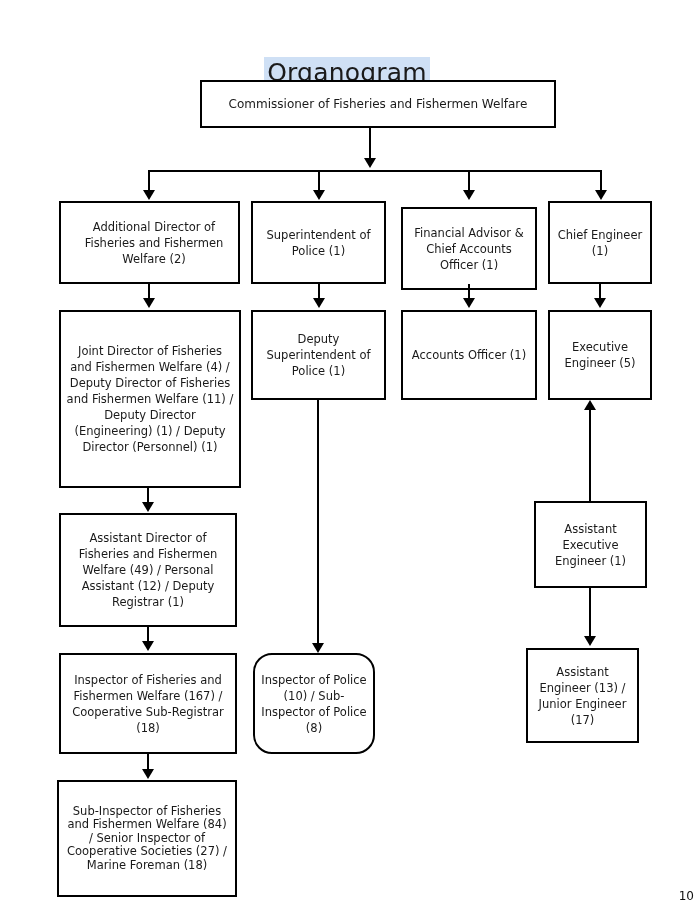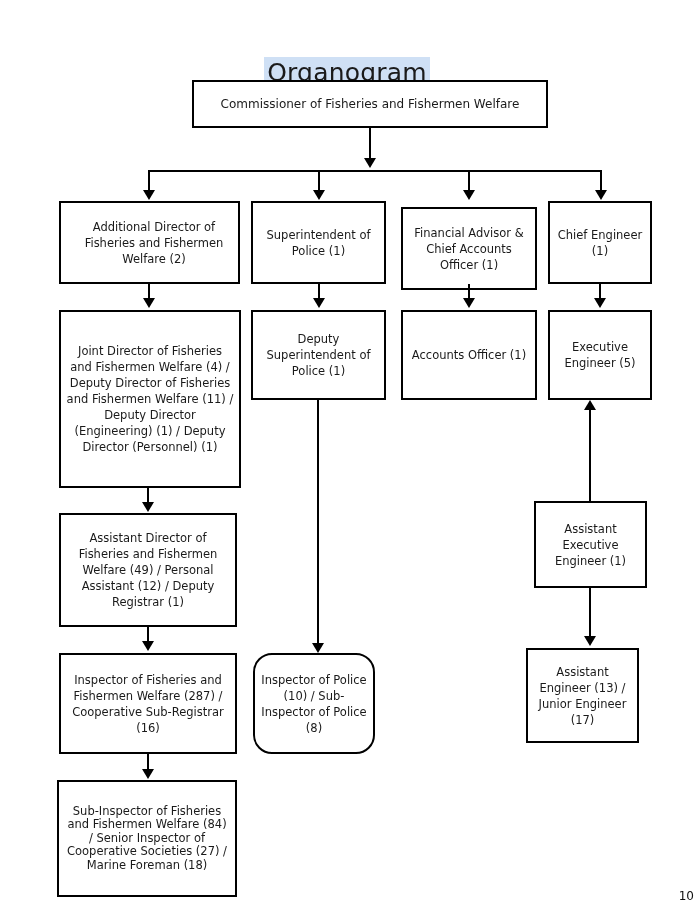--- a/index.html
+++ b/index.html
@@ -53,20 +53,21 @@
     display: block;
     width: 100%;
     white-space: pre-line;
   }
   .node.tight {
     line-height: 13.5px;
   }
   .node.root {
     font-size: 12px;
     line-height: 19px;
+    margin-left: 8px;
   }
   
   .vline {
     position: absolute;
     background: #000000;
     width: 2px;
   }
   .hline {
     position: absolute;
     background: #000000;
@@ -185,21 +186,21 @@
     <span class="txt">Assistant Executive Engineer (1)</span>
   </div>
 
   <div class="vline" style="left:147px; top:627px; height:16px;"></div>
   <div class="arrow-down" style="left:142px; top:641px;"></div>
 
   <div class="vline" style="left:589px; top:588px; height:52px;"></div>
   <div class="arrow-down" style="left:584px; top:636px;"></div>
 
   <div class="node" style="left:59px; top:653px; width:178px; height:101px;">
-    <span class="txt">Inspector of Fisheries and Fishermen Welfare (287) / Cooperative Sub-Registrar (16)</span>
+    <span class="txt">Inspector of Fisheries and Fishermen Welfare (167) / Cooperative Sub-Registrar (18)</span>
   </div>
 
   <div class="node" style="left:253px; top:653px; width:122px; height:101px;border-radius:19px;">
     <span class="txt">Inspector of Police (10) / Sub-Inspector of Police (8)</span>
   </div>
 
   <div class="node" style="left:526px; top:648px; width:113px; height:95px;">
     <span class="txt">Assistant Engineer (13) / Junior Engineer (17)</span>
   </div>
 

